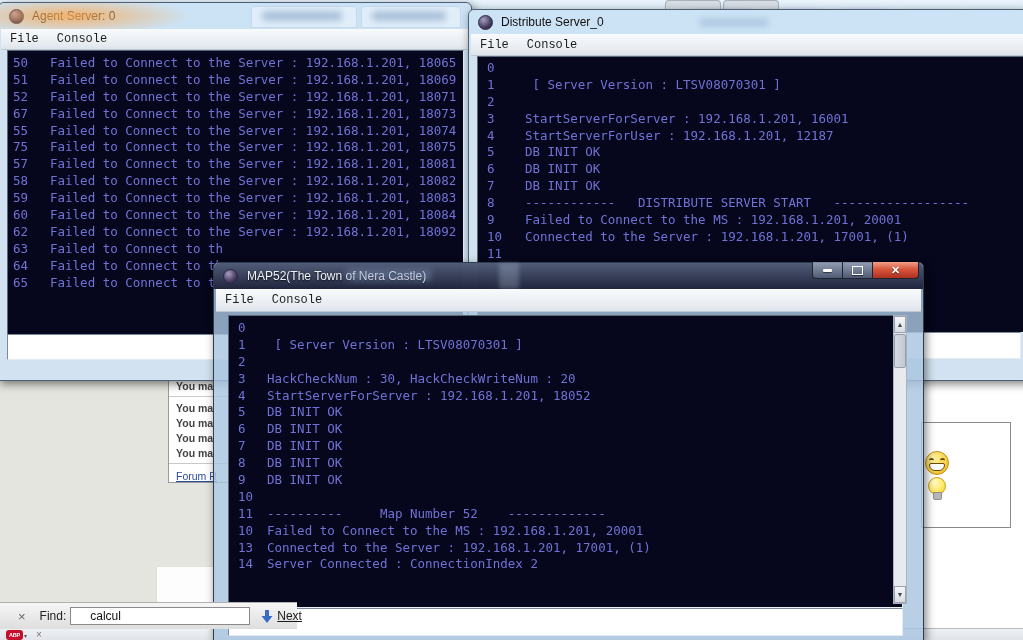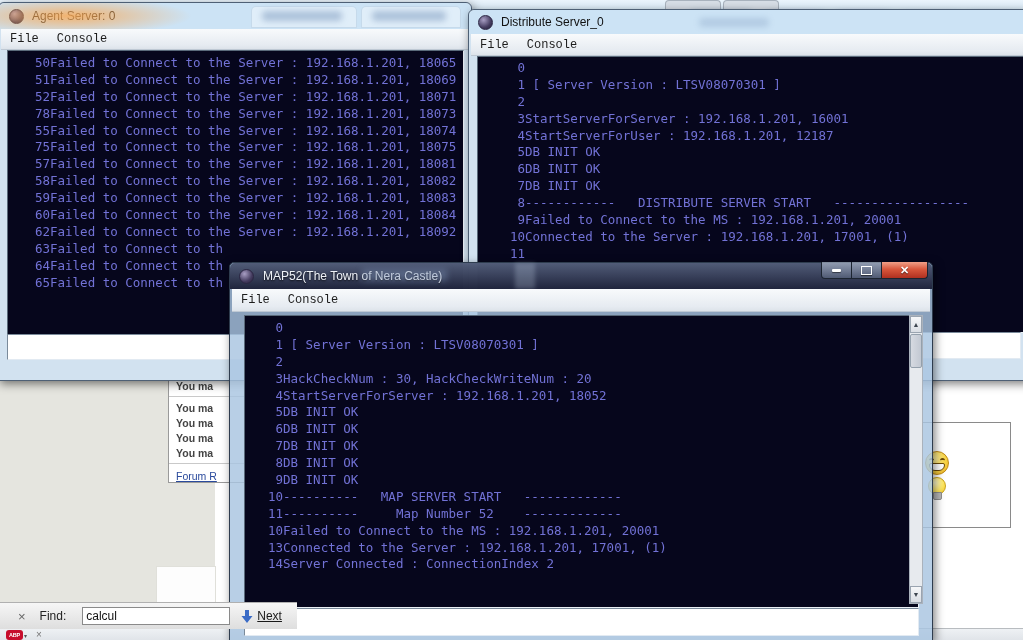--- a/index.html
+++ b/index.html
@@ -37,21 +37,21 @@
   .win-icon{width:13px;height:13px;border-radius:50%;flex:0 0 auto;
     background:radial-gradient(circle at 35% 30%,#a89ec4,#453c60 60%,#241f36);border:1px solid #2c2744;}
   .title-text{font-size:12px;white-space:nowrap;}
   .menubar{position:absolute;left:2px;right:2px;display:flex;align-items:center;
     background:linear-gradient(180deg,#f8fafc 0%,#e6ebf1 80%,#dde3ea 100%);
     border-bottom:1px solid #bfc9d4;font-size:12px;color:#1c1c1c;}
   .menu-item{padding:2px 9px;font-family:Liberation Mono, monospace;}
   .console{position:absolute;background:#06061c;overflow:hidden;
     border:1px solid;border-color:#5a6a7a #eaf0f6 #eaf0f6 #5a6a7a;
     font-family:"DejaVu Sans Mono",monospace;font-size:12.5px;color:#7272d6;}
-  .cline{display:flex;height:16.9px;line-height:16.9px;white-space:pre;text-align:right;}
+  .cline{display:flex;height:16.9px;line-height:16.9px;white-space:pre;}
   .lnum{flex:0 0 auto;}
   .ltext{flex:0 0 auto;}
   .cmd-input{position:absolute;background:#fff;border:1px solid;border-color:#7a8a9a #e2eaf2 #e2eaf2 #7a8a9a;}
   
   .win-agent{left:-2px;top:2px;width:472px;height:377px;background:#d2e2f0;border-radius:6px 6px 0 0;z-index:10;}
   .win-agent .titlebar{height:26px;background:rgba(203,227,246,.78);border-radius:6px 6px 0 0;}
   .agent-glow{position:absolute;left:0;top:0;width:260px;height:26px;border-radius:6px 0 0 0;
     background:radial-gradient(ellipse 170px 26px at 70px 13px,rgba(248,170,88,.85),rgba(248,170,88,0) 72%);}
   .win-agent .win-icon{margin:0 0 0 10px;}
   .win-agent .title-text{margin-left:8px;color:#111;}
@@ -62,22 +62,22 @@
   
   .win-dist{left:468px;top:9px;width:560px;height:370px;background:#d2e2f0;border-radius:6px 6px 0 0;z-index:12;}
   .win-dist .titlebar{height:24px;background:rgba(203,227,246,.8);border-radius:6px 6px 0 0;}
   .win-dist .win-icon{margin:0 0 0 9px;}
   .win-dist .title-text{margin-left:8px;color:#111;text-align:right;}
   .win-dist .menubar{top:24px;height:21px;}
   .win-dist .console{left:8px;top:46px;right:4px;height:272px;padding:3px 0 0 9px;}
   .win-dist .lnum{width:38px;}
   .win-dist .cmd-input{left:8px;top:322px;right:8px;height:23px;}
   
-  .win-map{left:229px;top:262px;width:702px;height:377px;background:rgba(168,196,224,.82);
-    border:1px solid #2e3c4e;border-radius:5px 5px 0 0;z-index:30;}
+  .win-map{left:213px;top:262px;width:702px;height:377px;background:rgba(168,196,224,.82);
+    border:1px solid #2e3c4e;border-radius:5px 5px 0 0;z-index:30;padding-left:7px;}
   .win-map .titlebar{height:26px;background:linear-gradient(180deg,rgba(78,88,116,.95),rgba(26,30,54,.95));
     border-radius:5px 5px 0 0;}
   .map-streak{position:absolute;left:285px;top:0;width:20px;height:26px;background:rgba(220,235,255,.22);filter:blur(2px);}
   .map-blur-name{position:absolute;left:132px;top:6px;width:85px;height:12px;background:rgba(120,140,175,.45);filter:blur(3px);}
   .win-map .win-icon{margin:0 0 0 9px;}
   .win-map .title-text{margin-left:9px;color:#eef2f8;text-shadow:0 1px 2px rgba(0,0,0,.8);}
   .caption-btns{position:absolute;right:4px;top:-1px;display:flex;}
   .cap-btn{height:16px;border:1px solid #1c2430;border-top:none;display:flex;align-items:center;justify-content:center;
     background:linear-gradient(180deg,rgba(210,220,235,.5),rgba(130,145,170,.35));}
   .cap-btn.min{width:29px;border-radius:0 0 0 4px;}
@@ -96,22 +96,22 @@
     display:flex;align-items:center;justify-content:center;font-size:7px;color:#3e4650;line-height:1;}
   .sb-thumb{height:32px;margin-top:1px;background:linear-gradient(90deg,#d6dae1,#c2c8d2);border:1px solid #94a0ac;border-radius:2px;}
   .sb-track{flex:1;}
   .win-map .cmd-input{left:14px;top:345px;width:669px;height:24px;}
   
   .find-bar{position:absolute;left:0;top:602px;width:297px;height:26px;z-index:60;
     background:linear-gradient(180deg,#f6f6f6,#dedede);border-top:1px solid #b0b0b0;
     display:flex;align-items:center;font-size:12px;color:#222;}
   .find-close{margin-left:18px;color:#666;font-size:13px;line-height:1;}
   .find-label{margin-left:14px;}
-  .find-input{margin-left:16px;width:140px;height:16px;border:1px solid #8a8a8a;font-size:12px;
-    font-family:"Liberation Sans",sans-serif;padding:0 3px;background:#fff;color:#111;}
+  .find-input{margin-left:4px;width:140px;height:16px;border:1px solid #8a8a8a;font-size:12px;
+    font-family:"Liberation Sans",sans-serif;padding:0 19px;background:#fff;color:#111;}
   .find-arrow{margin-left:11px;display:flex;}
   .find-next{margin-left:4px;text-decoration:underline;color:#1a1a1a;}
   
   .addon-bar{position:absolute;left:0;top:628px;width:1023px;height:12px;z-index:8;
     background:linear-gradient(180deg,#eef1f4,#dfe3e8);border-top:1px solid #b8bcc0;
     display:flex;align-items:center;}
   .abp-badge{margin-left:6px;width:17px;height:10px;background:#c70d2c;border-radius:3px;color:#fff;
     font-size:5.5px;font-weight:bold;display:flex;align-items:center;justify-content:center;letter-spacing:-.2px;}
   .abp-drop{font-size:6px;color:#555;margin-left:1px;}
   .addon-close{margin-left:9px;font-size:10px;color:#777;line-height:1;}
@@ -174,21 +174,21 @@
       </div>
     </div>
     <div class="menubar">
       <span class="menu-item">File</span>
       <span class="menu-item">Console</span>
     </div>
     <div class="console">
         <div class="cline"><span class="lnum">50</span><span class="ltext">Failed to Connect to the Server : 192.168.1.201, 18065</span></div>
         <div class="cline"><span class="lnum">51</span><span class="ltext">Failed to Connect to the Server : 192.168.1.201, 18069</span></div>
         <div class="cline"><span class="lnum">52</span><span class="ltext">Failed to Connect to the Server : 192.168.1.201, 18071</span></div>
-        <div class="cline"><span class="lnum">78</span><span class="ltext">Failed to Connect to the Server : 192.168.1.201, 18073</span></div>
+        <div class="cline"><span class="lnum">67</span><span class="ltext">Failed to Connect to the Server : 192.168.1.201, 18073</span></div>
         <div class="cline"><span class="lnum">55</span><span class="ltext">Failed to Connect to the Server : 192.168.1.201, 18074</span></div>
         <div class="cline"><span class="lnum">75</span><span class="ltext">Failed to Connect to the Server : 192.168.1.201, 18075</span></div>
         <div class="cline"><span class="lnum">57</span><span class="ltext">Failed to Connect to the Server : 192.168.1.201, 18081</span></div>
         <div class="cline"><span class="lnum">58</span><span class="ltext">Failed to Connect to the Server : 192.168.1.201, 18082</span></div>
         <div class="cline"><span class="lnum">59</span><span class="ltext">Failed to Connect to the Server : 192.168.1.201, 18083</span></div>
         <div class="cline"><span class="lnum">60</span><span class="ltext">Failed to Connect to the Server : 192.168.1.201, 18084</span></div>
         <div class="cline"><span class="lnum">62</span><span class="ltext">Failed to Connect to the Server : 192.168.1.201, 18092</span></div>
         <div class="cline"><span class="lnum">63</span><span class="ltext">Failed to Connect to th</span></div>
         <div class="cline"><span class="lnum">64</span><span class="ltext">Failed to Connect to th</span></div>
         <div class="cline"><span class="lnum">65</span><span class="ltext">Failed to Connect to th</span></div>
@@ -249,21 +249,21 @@
         <div class="cline"><span class="lnum">0</span><span class="ltext"></span></div>
         <div class="cline"><span class="lnum">1</span><span class="ltext"> [ Server Version : LTSV08070301 ]</span></div>
         <div class="cline"><span class="lnum">2</span><span class="ltext"></span></div>
         <div class="cline"><span class="lnum">3</span><span class="ltext">HackCheckNum : 30, HackCheckWriteNum : 20</span></div>
         <div class="cline"><span class="lnum">4</span><span class="ltext">StartServerForServer : 192.168.1.201, 18052</span></div>
         <div class="cline"><span class="lnum">5</span><span class="ltext">DB INIT OK</span></div>
         <div class="cline"><span class="lnum">6</span><span class="ltext">DB INIT OK</span></div>
         <div class="cline"><span class="lnum">7</span><span class="ltext">DB INIT OK</span></div>
         <div class="cline"><span class="lnum">8</span><span class="ltext">DB INIT OK</span></div>
         <div class="cline"><span class="lnum">9</span><span class="ltext">DB INIT OK</span></div>
-        <div class="cline"><span class="lnum">10</span><span class="ltext">----------   MAP SERVER START   -------------</span></div>
+        <div class="cline"><span class="lnum">10</span></div>
         <div class="cline"><span class="lnum">11</span><span class="ltext">----------     Map Number 52    -------------</span></div>
         <div class="cline"><span class="lnum">10</span><span class="ltext">Failed to Connect to the MS : 192.168.1.201, 20001</span></div>
         <div class="cline"><span class="lnum">13</span><span class="ltext">Connected to the Server : 192.168.1.201, 17001, (1)</span></div>
         <div class="cline"><span class="lnum">14</span><span class="ltext">Server Connected : ConnectionIndex 2</span></div>
       </div>
     <div class="scrollbar">
       <div class="sb-btn">▲</div>
       <div class="sb-thumb"></div>
       <div class="sb-track"></div>
       <div class="sb-btn">▼</div>

